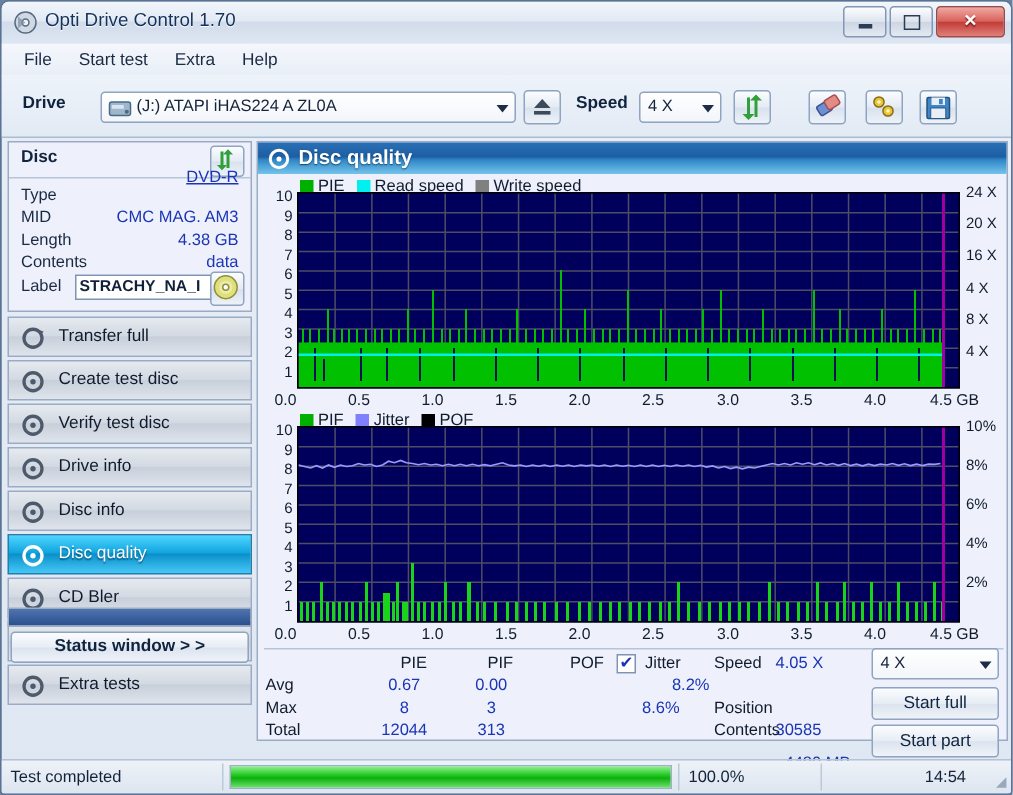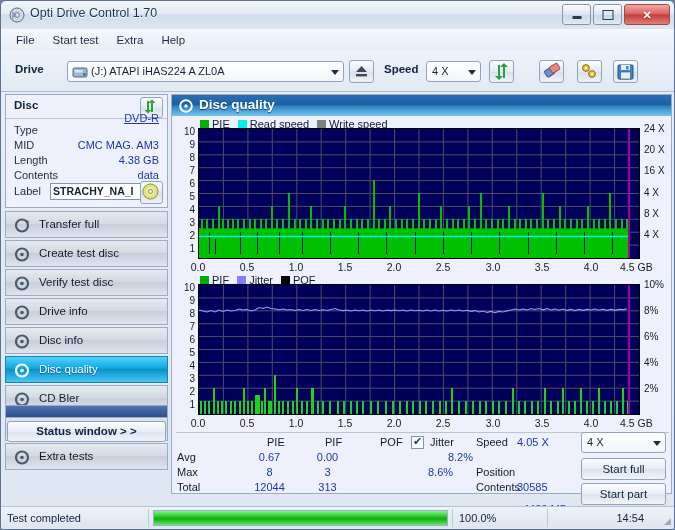--- a/index.html
+++ b/index.html
@@ -173,21 +173,21 @@
     text-shadow:0 1px 1px rgba(0,30,60,.7);
   }
   .mp-head .ico{position:absolute;left:6px;top:3px;width:16px;height:16px;}
 
   .legend{position:absolute;font-size:11px;color:#101c2e;display:flex;align-items:center;gap:3px;}
   .lsw{width:9px;height:9px;display:inline-block;}
 
   .chart{position:absolute;box-sizing:border-box;background:#00005c;border:1px solid #000;}
   .ytick{position:absolute;font-size:10px;color:#101c2e;text-align:right;width:20px;}
   .ytick-r{position:absolute;font-size:10px;color:#101c2e;text-align:left;}
-  .xtick{position:absolute;font-size:10.5px;color:#101c2e;text-align:center;width:30px;}
+  .xtick{position:absolute;font-size:10.5px;color:#101c2e;width:30px;}
 
   
   .stat{position:absolute;font-size:11px;color:#101c2e;}
   .statv{position:absolute;font-size:11px;color:#1b36b5;text-align:center;}
   .chk{
     position:absolute;width:13px;height:13px;box-sizing:border-box;
     background:#fff;border:1px solid #7e94b2;cursor:pointer;
   }
   .chk:after{
     content:"\2714";position:absolute;left:1px;top:-2px;font-size:11px;color:#1b36b5;

